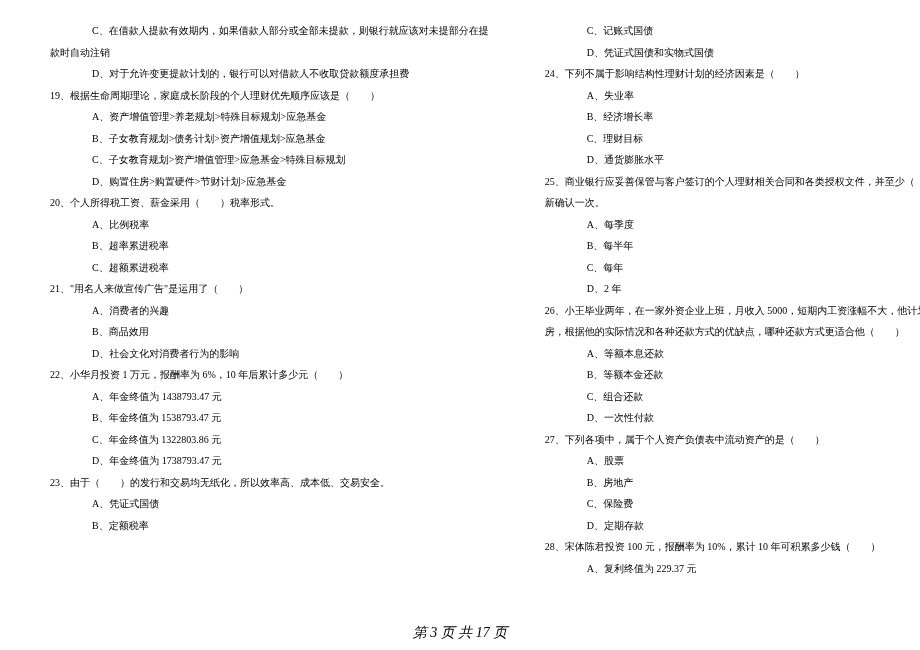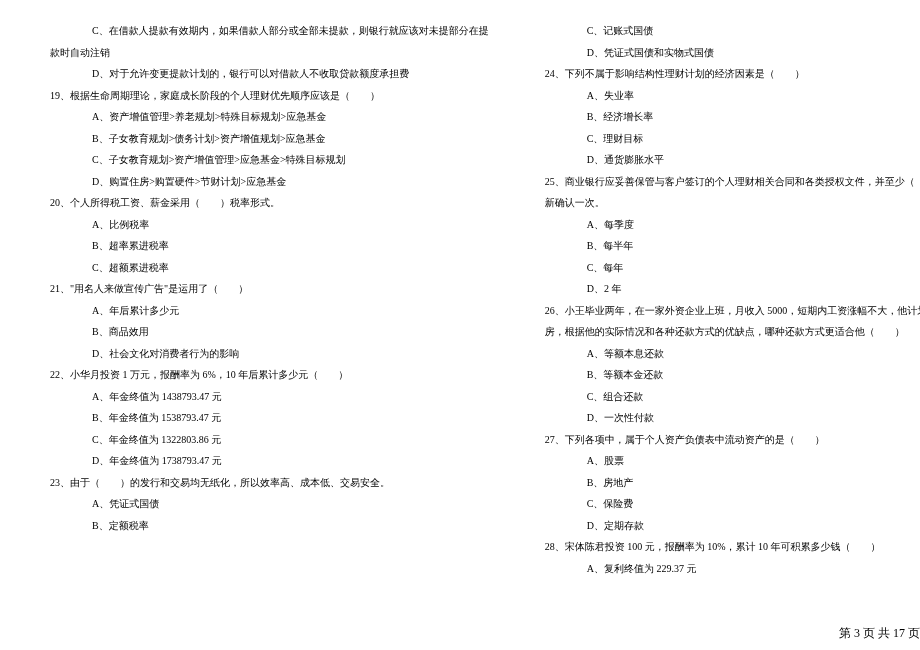--- a/index.html
+++ b/index.html
@@ -23,43 +23,44 @@
     }
     .line {
       white-space: nowrap;
     }
     .indent2 { padding-left: 42px; }
     .footer {
       position: absolute;
       bottom: 8px;
       left: 0;
       right: 0;
-      text-align: right;
-      font-size: 12px;
+      text-align: center;
+      font-size: 14px;
+      font-style: italic;
     }
   </style>
 </head>
 <body>
 
 <div class="columns">
   <div class="col" id="col-left">
       <div class="line indent2">C、在借款人提款有效期内，如果借款人部分或全部未提款，则银行就应该对未提部分在提</div>
       <div class="line ">款时自动注销</div>
       <div class="line indent2">D、对于允许变更提款计划的，银行可以对借款人不收取贷款额度承担费</div>
       <div class="line ">19、根据生命周期理论，家庭成长阶段的个人理财优先顺序应该是（　　）</div>
       <div class="line indent2">A、资产增值管理&gt;养老规划&gt;特殊目标规划&gt;应急基金</div>
       <div class="line indent2">B、子女教育规划&gt;债务计划&gt;资产增值规划&gt;应急基金</div>
       <div class="line indent2">C、子女教育规划&gt;资产增值管理&gt;应急基金&gt;特殊目标规划</div>
       <div class="line indent2">D、购置住房&gt;购置硬件&gt;节财计划&gt;应急基金</div>
       <div class="line ">20、个人所得税工资、薪金采用（　　）税率形式。</div>
       <div class="line indent2">A、比例税率</div>
       <div class="line indent2">B、超率累进税率</div>
       <div class="line indent2">C、超额累进税率</div>
       <div class="line ">21、"用名人来做宣传广告"是运用了（　　）</div>
-      <div class="line indent2">A、年后累计多少元</div>
+      <div class="line indent2">A、消费者的兴趣</div>
       <div class="line indent2">B、商品效用</div>
       <div class="line indent2">D、社会文化对消费者行为的影响</div>
       <div class="line ">22、小华月投资 1 万元，报酬率为 6%，10 年后累计多少元（　　）</div>
       <div class="line indent2">A、年金终值为 1438793.47 元</div>
       <div class="line indent2">B、年金终值为 1538793.47 元</div>
       <div class="line indent2">C、年金终值为 1322803.86 元</div>
       <div class="line indent2">D、年金终值为 1738793.47 元</div>
       <div class="line ">23、由于（　　）的发行和交易均无纸化，所以效率高、成本低、交易安全。</div>
       <div class="line indent2">A、凭证式国债</div>
       <div class="line indent2">B、定额税率</div>

